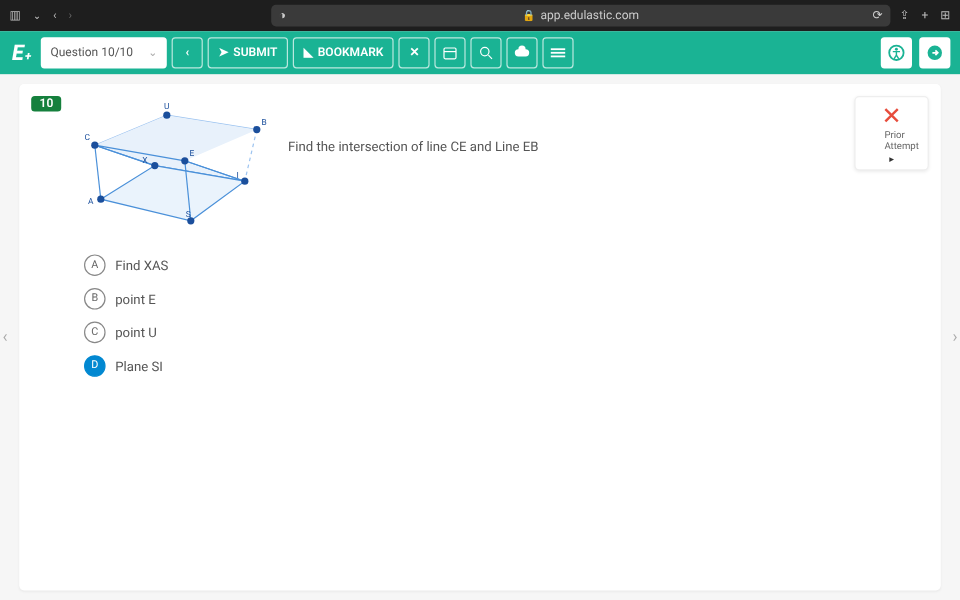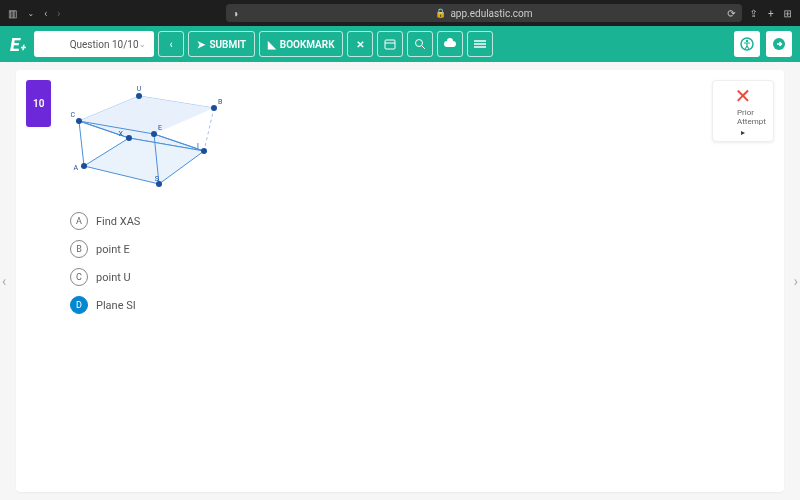--- a/index.html
+++ b/index.html
@@ -13,31 +13,31 @@
   .bb-url { flex: 1; background: #3a3a3a; height: 18px; border-radius: 4px; display: flex; align-items: center; justify-content: center; gap: 4px; color: #ccc; position: relative; }
   .bb-url .lock { font-size: 9px; }
   .bb-shield { position: absolute; left: 6px; }
   .bb-reload { position: absolute; right: 6px; }
   .bb-right { margin-left: auto; }
 
   
   .toolbar { background: #1ab394; height: 36px; display: flex; align-items: center; padding: 0 8px; gap: 4px; }
   .logo { color: #fff; font-weight: 800; font-size: 18px; font-style: italic; margin: 0 4px 0 2px; display:flex; align-items:baseline;}
   .logo .plus { font-size: 10px; margin-left:1px;}
-  .q-select { background: #fff; border-radius: 3px; height: 26px; width: 120px; display: flex; align-items: center; padding: 0 8px; font-size: 10px; color: #555; justify-content: flex-end; }
+  .q-select { background: #fff; border-radius: 3px; height: 26px; width: 105px; display: flex; align-items: center; padding: 0 8px; font-size: 10px; color: #555; justify-content: space-between; }
   .tbtn { height: 26px; border: 1px solid rgba(255,255,255,.7); border-radius: 3px; display: flex; align-items: center; justify-content: center; color: #fff; font-size: 10px; font-weight: 600; padding: 0 8px; gap: 4px; min-width: 26px; cursor: pointer; }
   .tbtn.icon-only { padding: 0; width: 26px; }
   .toolbar-right { margin-left: auto; display: flex; gap: 6px; }
   .wbtn { background: #fff; color: #1ab394; border-radius: 3px; width: 26px; height: 26px; display: flex; align-items: center; justify-content: center; font-weight: 700; cursor: pointer; }
 
   
   .page { background: #f6f6f6; height: calc(500px - 26px - 36px); padding: 8px 16px; position: relative; }
   .card { background: #fff; border-radius: 4px; box-shadow: 0 1px 2px rgba(0,0,0,.05); height: 100%; position: relative; padding: 12px 24px; }
 
-  .qbadge { position: absolute; left: 10px; top: 10px; background: #6d28d9; color: #fff; border-radius: 3px; padding: 18px 7px; font-size: 10px; font-weight: 600; }
+  .qbadge { position: absolute; left: 10px; top: 10px; background: #15803d; color: #fff; border-radius: 3px; padding: 1px 7px; font-size: 10px; font-weight: 600; }
 
   .content { display: flex; gap: 16px; align-items: flex-start; margin-left: 24px; margin-top: 4px; }
   .diagram-wrap { width: 160px; height: 110px; flex: none; }
   .prompt { font-size: 11px; color: #555; margin-top: 30px; }
 
   .choices { margin-left: 30px; margin-top: 16px; display: flex; flex-direction: column; gap: 10px; }
   .choice { display: flex; align-items: center; gap: 8px; font-size: 11px; color: #555; cursor: pointer; }
   .bubble { width: 18px; height: 18px; border: 1px solid #888; border-radius: 50%; display: flex; align-items: center; justify-content: center; font-size: 9px; color: #666; }
   .choice.selected .bubble { background: #0288d1; border-color: #0288d1; color: #fff; }
 
@@ -177,20 +177,21 @@
               <text x="59" y="50" font-size="7" fill="#1b4f9c" text-anchor="end">X</text>
             <circle cx="140" cy="65" r="3"></circle>
               <text x="135" y="62" font-size="7" fill="#1b4f9c" text-anchor="end">I</text>
             <circle cx="20" cy="80" r="3"></circle>
               <text x="14" y="84" font-size="7" fill="#1b4f9c" text-anchor="end">A</text>
             <circle cx="95" cy="98" r="3"></circle>
               <text x="95" y="95" font-size="7" fill="#1b4f9c" text-anchor="end">S</text>
           </g>
         </svg>
       </div>
+      <div class="prompt">Find the intersection of line CE and Line EB</div>
     </div>
 
     <div class="choices">
       <div class="choice">
         <div class="bubble">A</div>
         <span>Find XAS</span>
       </div>
       <div class="choice">
         <div class="bubble">B</div>
         <span>point E</span>

